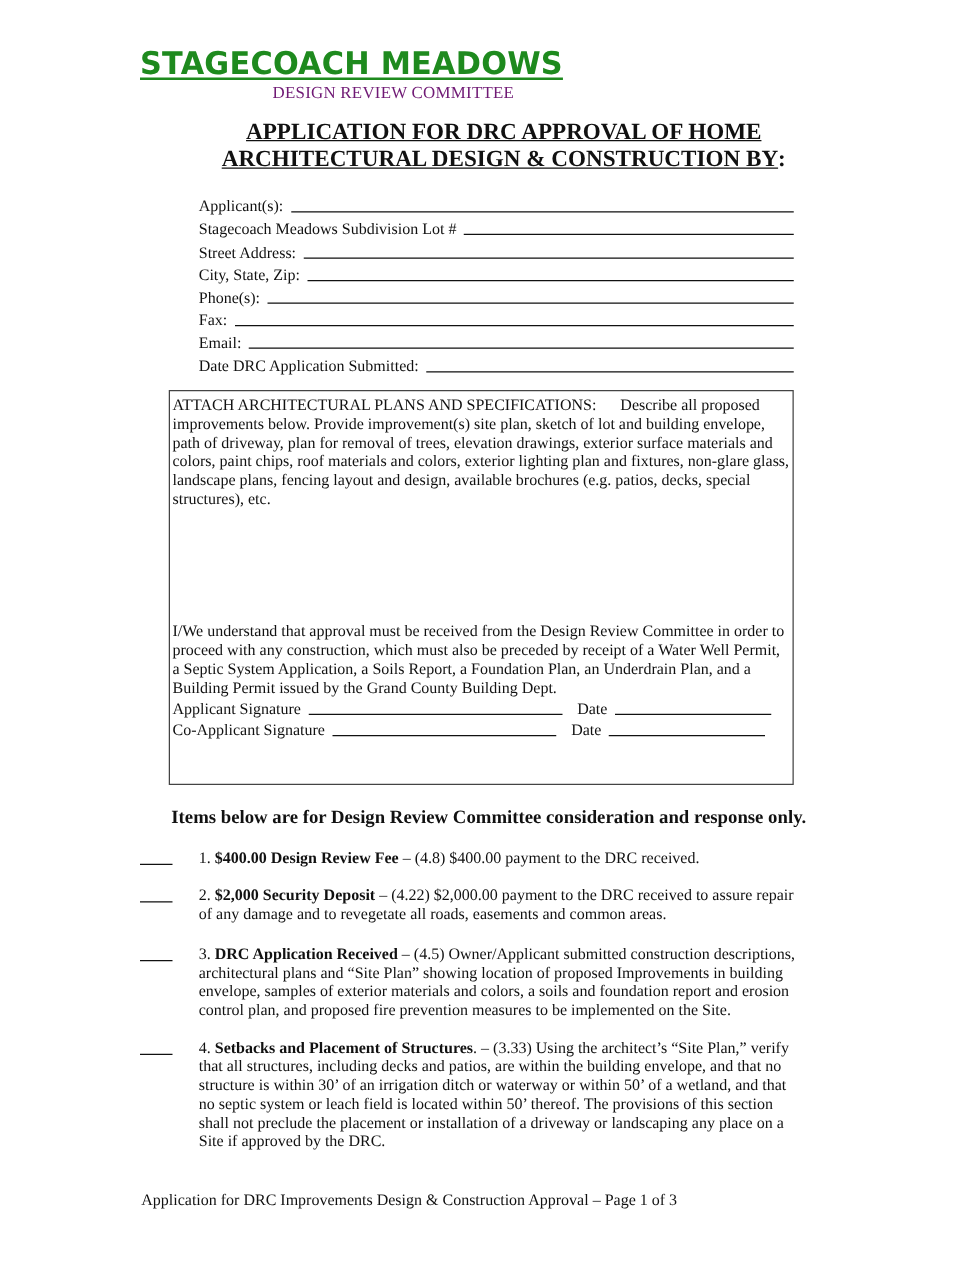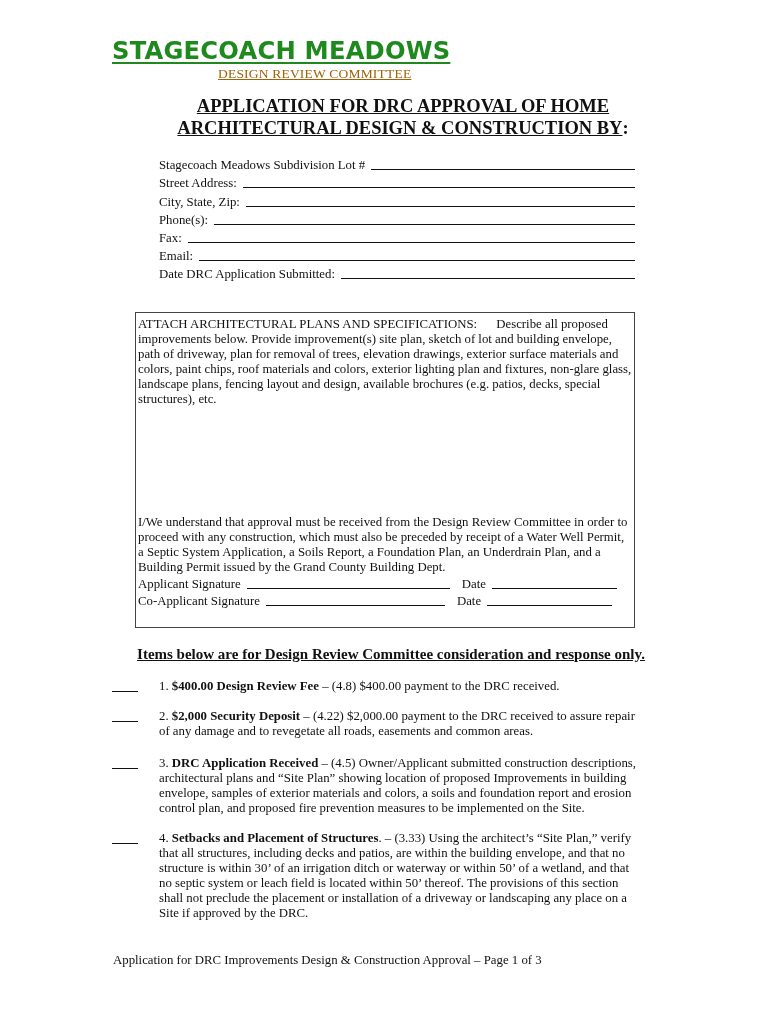--- a/index.html
+++ b/index.html
@@ -7,50 +7,50 @@
   body { position: relative; font-family: "Liberation Serif", serif; color: #111; overflow: hidden; }
 
   .brand { position: absolute; left: 112px; top: 36px; width: 364px; }
   .brand-title {
     font-family: "DejaVu Sans", sans-serif; font-weight: bold; font-size: 25px;
     letter-spacing: 0.2px; color: #1e8a1e; text-decoration: underline;
     text-decoration-thickness: 2px; text-underline-offset: 3px; white-space: nowrap;
     transform: scaleX(0.97); transform-origin: left;
   }
   .brand-sub {
-    position: absolute; left: 106px; top: 30px; font-size: 13.5px; color: #a16207;
-    letter-spacing: 0.2px; white-space: nowrap; text-decoration: underline;
+    position: absolute; left: 106px; top: 30px; font-size: 13.5px; color: #701a75;
+    letter-spacing: 0.2px; white-space: nowrap;
   }
 
   .doc-title {
     position: absolute; left: 0; top: 95px; width: 770px; text-align: center;
     font-weight: bold; font-size: 18.5px; line-height: 22px; text-decoration: underline; padding-left: 36px;
   }
   .doc-title .colon { text-decoration: none; display: inline-block; }
 
   .fields { position: absolute; left: 159px; top: 155px; width: 476px; }
   .field-row { display: flex; align-items: flex-end; height: 18.2px; font-size: 12.8px; }
   .field-label { white-space: nowrap; margin-right: 6px; }
   .field-line { flex: 1; border-bottom: 1px solid #111; height: 12px; margin-bottom: 3px; }
 
   .box {
     position: absolute; left: 135px; top: 312px; width: 500px; height: 316px;
     border: 1px solid #444; padding: 4px 2px;
   }
   .box p { font-size: 12.8px; line-height: 15px; }
   .box .attach { height: 172px; }
-  .box .understand { margin-top: 26px; }
+  .box .understand { margin-top: 9px; }
   .sig-row { display: flex; align-items: center; font-size: 12.8px; margin-top: 2px; }
   .sig-label { white-space: nowrap; margin-right: 6px; }
   .sig-line { border-bottom: 1px solid #111; height: 12px; margin-bottom: 3px; }
   .date-label { margin-left: 12px; margin-right: 6px; }
 
   .items-heading {
     position: absolute; left: 0; top: 646px; width: 770px; text-align: center;
-    font-weight: bold; font-size: 15px; text-decoration: underline; padding-left: 12px;
+    font-weight: bold; font-size: 15px;  padding-left: 12px;
   }
 
   .item { position: absolute; left: 112px; width: 530px; font-size: 12.8px; line-height: 15px; }
   .item-check { position: absolute; left: 0; top: 0; width: 26px; border-bottom: 1px solid #111; height: 13px; }
   .item-text { margin-left: 47px; }
   .item-text b { font-weight: bold; }
 
   .footer { position: absolute; left: 113px; top: 953px; font-size: 12.8px; white-space: nowrap; }
 </style>
 </head>
@@ -60,20 +60,24 @@
   <div class="brand-title">STAGECOACH MEADOWS</div>
   <div class="brand-sub">DESIGN REVIEW COMMITTEE</div>
 </div>
 
 <div class="doc-title">
   <div>APPLICATION FOR DRC APPROVAL OF HOME</div>
   <div><span>ARCHITECTURAL DESIGN &amp; CONSTRUCTION BY</span><span class="colon">:</span></div>
 </div>
 
 <div class="fields">
+  <div class="field-row">
+    <span class="field-label">Applicant(s):</span>
+    <span class="field-line"></span>
+  </div>
   <div class="field-row">
     <span class="field-label">Stagecoach Meadows Subdivision Lot #</span>
     <span class="field-line"></span>
   </div>
   <div class="field-row">
     <span class="field-label">Street Address:</span>
     <span class="field-line"></span>
   </div>
   <div class="field-row">
     <span class="field-label">City, State, Zip:</span>

